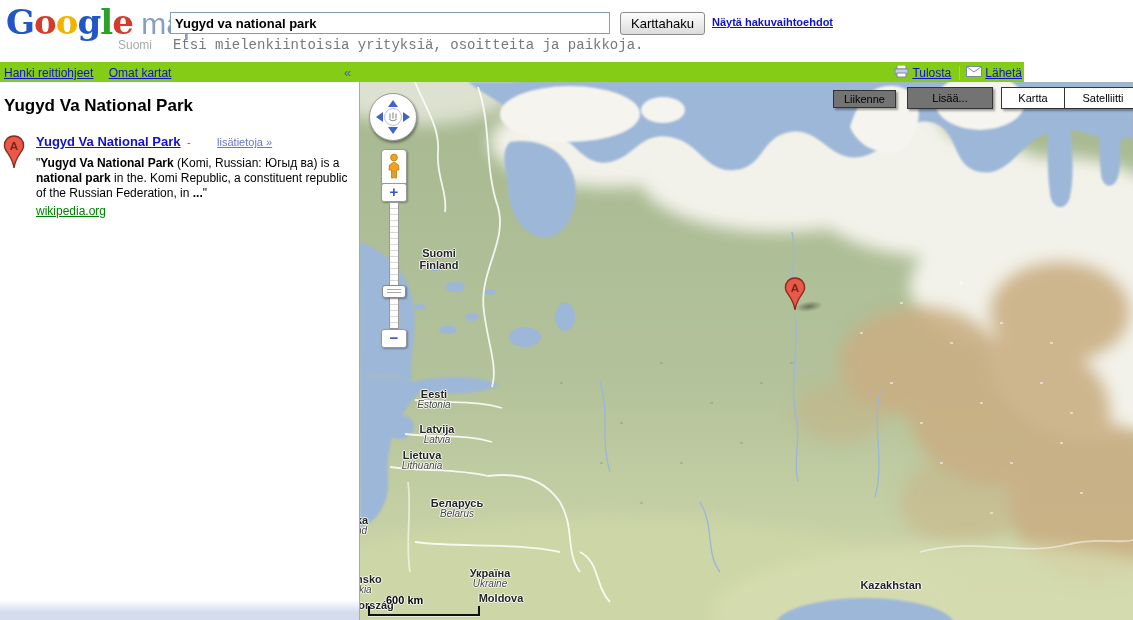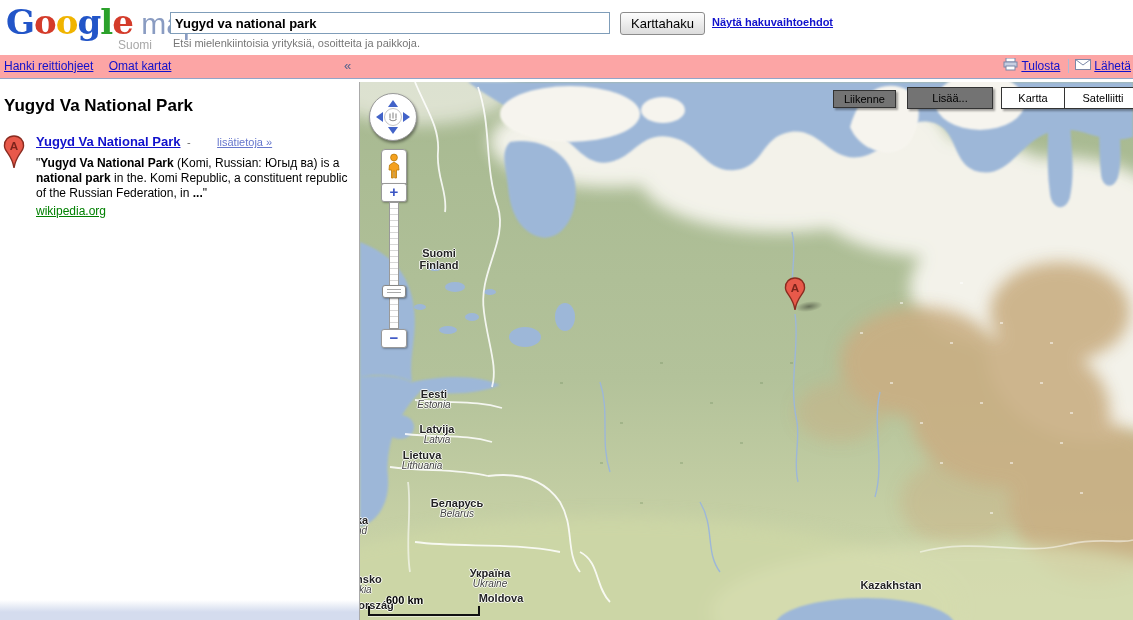--- a/index.html
+++ b/index.html
@@ -6,28 +6,28 @@
   body{width:1133px;height:620px;overflow:hidden;position:relative;
        font-family:"Liberation Sans",sans-serif;background:#fff;}
   
   .header{position:absolute;left:0;top:0;width:1133px;height:58px;background:#fff;}
   .logo{position:absolute;left:6px;top:2px;white-space:nowrap;}
   .logo .gword{font-family:"DejaVu Serif",serif;font-size:34px;font-weight:bold;letter-spacing:-1px;}
   .logo .product{font-family:"Liberation Sans",sans-serif;font-size:30px;color:#8a9cc2;margin-left:4px;}
   .logo .locale{position:absolute;left:112px;top:36px;font-size:12px;color:#a8a8a8;}
   .searchbox{position:absolute;left:170px;top:12px;width:430px;height:18px;
              border:1px solid #7f9db9;font-size:13px;font-weight:bold;padding:1px 4px;color:#000;}
-  .searchhint{position:absolute;left:173px;top:37px;font-size:11px;color:#777;}
+  .searchhint{position:absolute;left:173px;top:37px;font-size:14px;color:#777;font-family:Liberation Mono, monospace;}
   .searchbtn{position:absolute;left:620px;top:12px;height:23px;padding:0 10px;
              font-size:13px;color:#000;background:linear-gradient(#fdfdfd,#dcdcdc);
              border:1px solid #8c8c8c;border-radius:3px;cursor:pointer;}
   .optionslink{position:absolute;left:712px;top:16px;font-size:11px;font-weight:bold;
                color:#1111cc;text-decoration:underline;cursor:pointer;}
   
-  .toolbar{position:absolute;left:0;top:55px;width:1133px;height:24px;background:#fca5a5;
+  .toolbar{position:absolute;left:0;top:62px;width:1024px;height:24px;background:#84cc16;
            border-bottom:1px solid #93a5c8;box-sizing:border-box;}
   .tb-left{position:absolute;left:4px;top:4px;font-size:12px;}
   .tb-left a{color:#1111cc;text-decoration:underline;margin-right:12px;cursor:pointer;}
   .collapse{position:absolute;left:344px;top:3px;font-size:13px;color:#52628c;cursor:pointer;}
   .tb-right{position:absolute;right:0;top:3px;display:flex;align-items:center;font-size:12px;}
   .tb-right a{color:#1111cc;text-decoration:underline;margin:0 2px 0 3px;cursor:pointer;}
   .tb-sep{width:1px;height:14px;background:#aebbd6;margin:0 6px;}
   
   .sidebar{position:absolute;left:0;top:82px;width:360px;height:538px;background:#fff;
            border-right:1px solid #aaa;box-sizing:border-box;}

